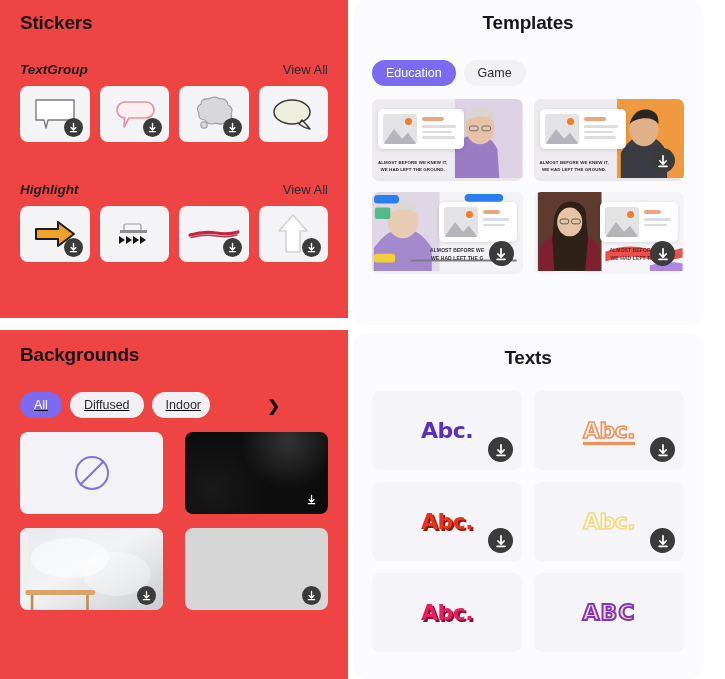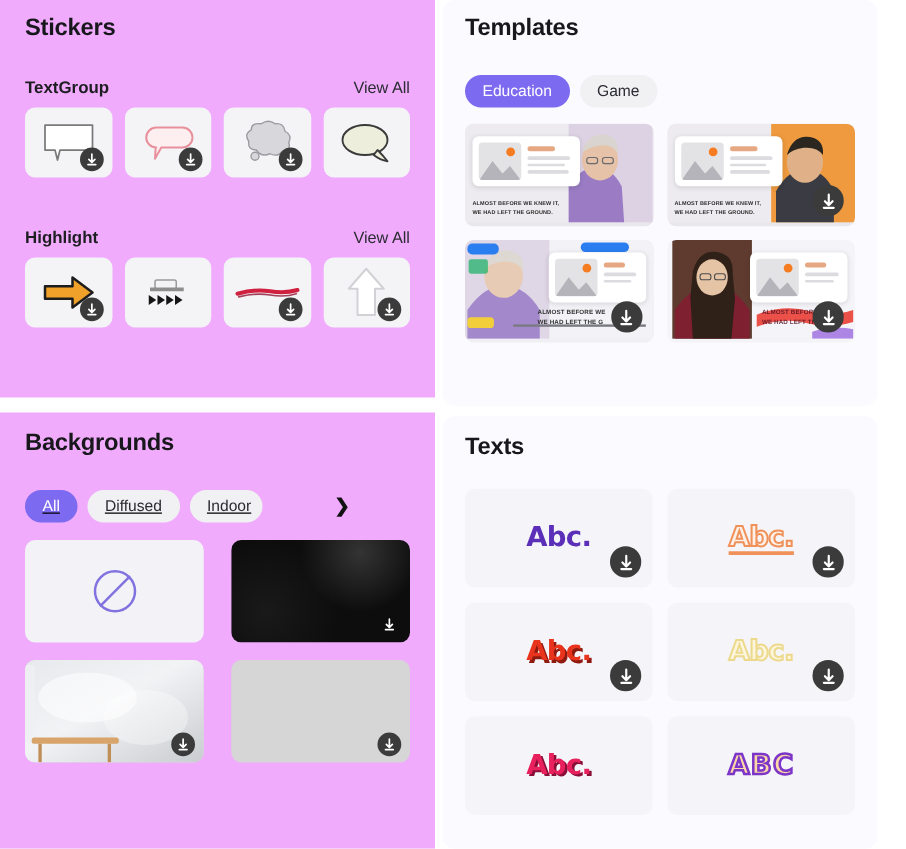--- a/index.html
+++ b/index.html
@@ -16,25 +16,26 @@
   .screen {
     position: relative;
     width: 725px;
     height: 679px;
     background: #ffffff;
   }
 
   
   .panel {
     position: absolute;
-    background: #f0abfc;
+    background: #ef4444;
   }
 
   .panel-tint {
     background: #fafaff;
+    text-align: center;
   }
 
   
   #panel-stickers   { left: 0;   top: 0;   width: 348px; height: 318px; }
   #panel-backgrounds{ left: 0;   top: 330px; width: 348px; height: 349px; }
 
   
   #panel-templates  { left: 354px; top: 0;   width: 348px; height: 325px;
                       border-radius: 10px; }
   #panel-texts      { left: 354px; top: 333px; width: 348px; height: 346px;
@@ -51,20 +52,21 @@
   .group-row {
     display: flex;
     align-items: baseline;
     justify-content: space-between;
   }
 
   .group-title {
     font-size: 13.5px;
     font-weight: bold;
     color: #1d1d22;
+    font-style: italic;
   }
 
   .view-all {
     font-size: 13px;
     color: #2b2b33;
     cursor: pointer;
   }
 
   
   .sticker-grid {

